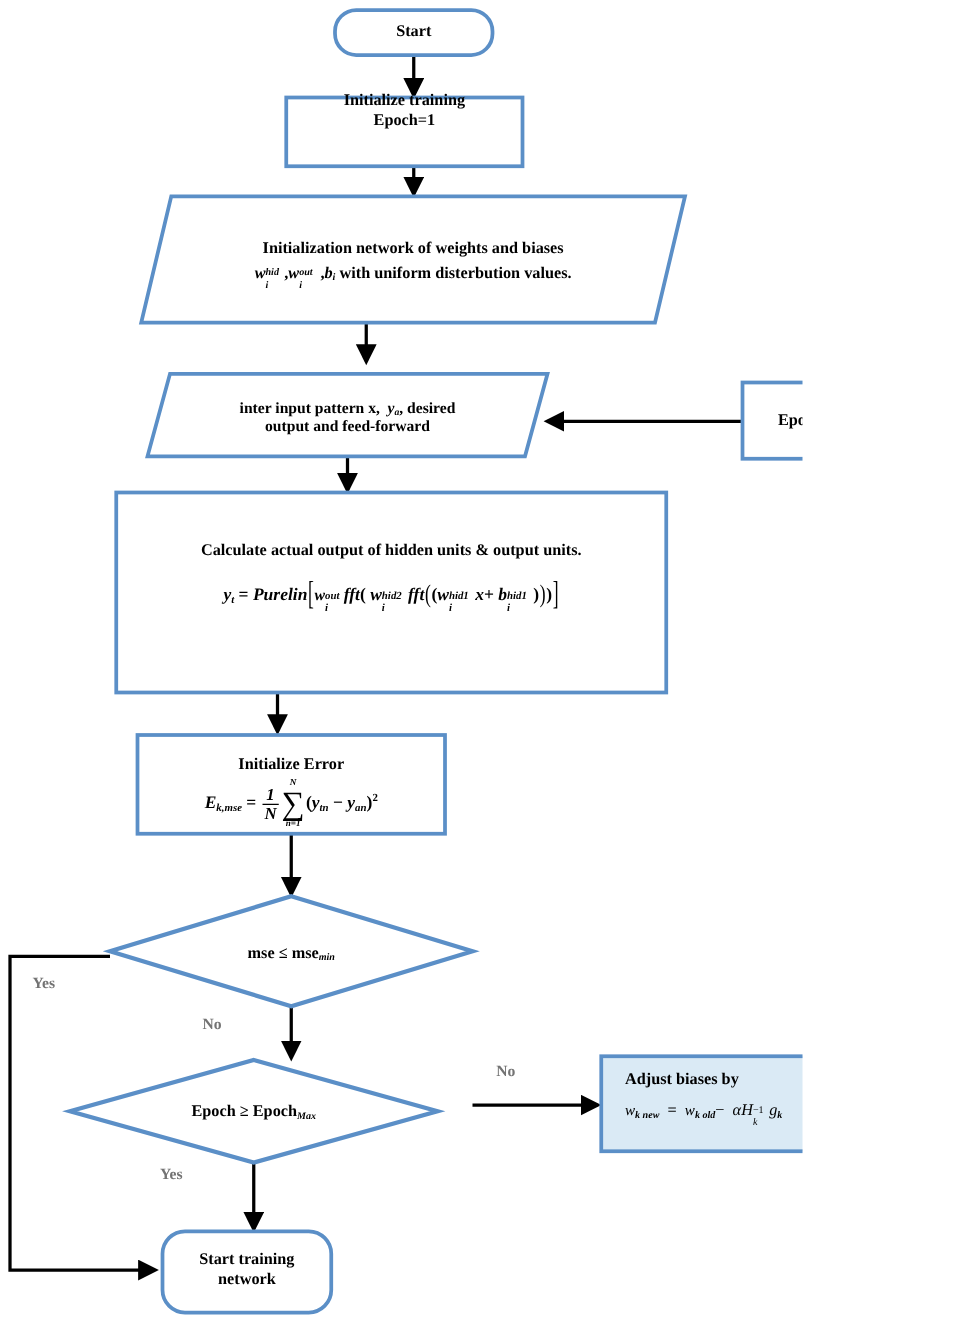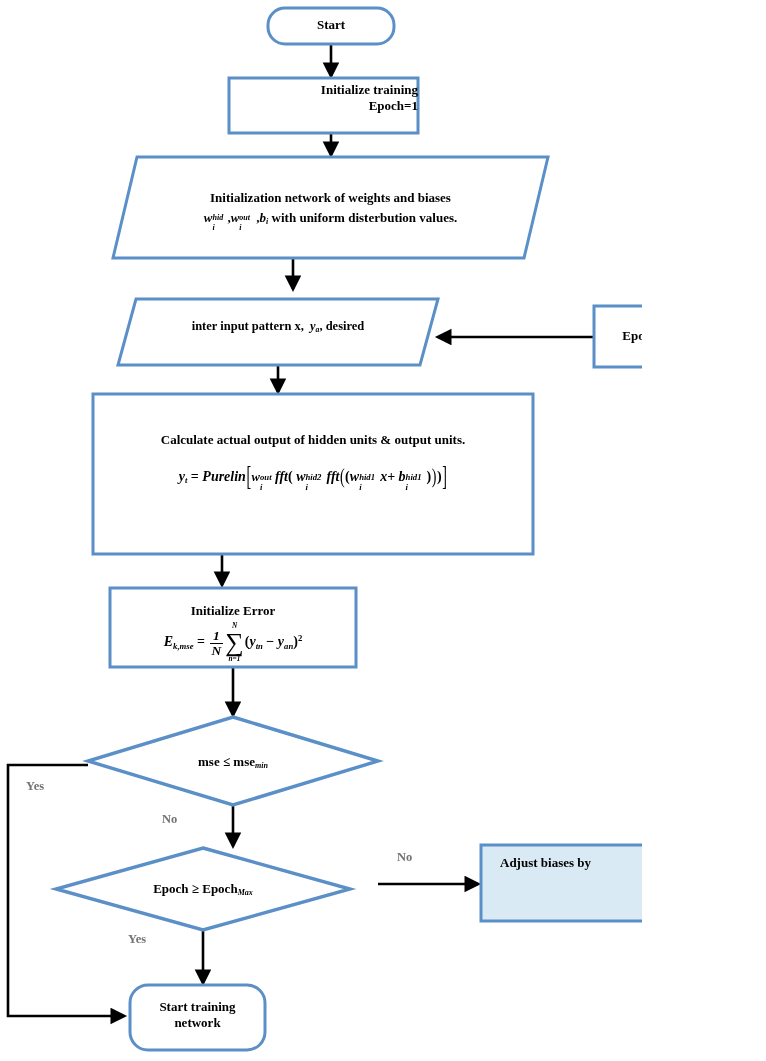--- a/index.html
+++ b/index.html
@@ -162,36 +162,37 @@
 
     <polygon points="203,848 350,889 203,930 56,889" fill="#ffffff" stroke="#5b8fc7" stroke-width="3.4"></polygon>
 
     <rect x="481" y="845" width="276" height="76" fill="#daeaf5" stroke="#5b8fc7" stroke-width="3"></rect>
 
     <rect x="130" y="985" width="135" height="65" rx="18" ry="18" fill="#ffffff" stroke="#5b8fc7" stroke-width="3"></rect>
   </svg>
 
   <div class="txt t13" style="left:268px; top:17px; width:126px;">Start</div>
 
-  <div class="txt t13" style="left:229px; top:82px; width:189px;text-align:right;">
+  <div class="txt t13" style="left:229px; top:72px; width:189px;">
     <div>Initialize training</div>
     <div>Epoch=1</div>
   </div>
 
   <div class="txt t13" style="left:113px; top:190px; width:435px;">
     <div>Initialization network of weights and biases</div>
     <div class="math" style="font-size:13px; margin-top:4px;">
       <span class="mi">w</span><span class="supsub"><span class="up">hid</span><span class="dn">i</span></span><span style="display:inline-block;width:15px;"></span><span class="mup">,</span><span class="mi">w</span><span class="supsub"><span class="up">out</span><span class="dn">i</span></span><span style="display:inline-block;width:17px;"></span><span class="mup">,</span><span class="mi">b</span><sub class="s">i</sub><span class="mup" style="font-style:normal;">&nbsp;</span><span class="mup" style="font-style:normal;">with uniform disterbution values.</span>
     </div>
   </div>
 
   <div class="txt t12" style="left:118px; top:319px; width:320px;">
     <div>
       <span>inter input pattern x,</span><span style="display:inline-block;width:6px;"></span><span class="math">y</span><sub class="s">a</sub><span>, desired</span>
     </div>
+    <div>output and feed-forward</div>
   </div>
 
   <div class="txt t13" style="left:594px; top:328px; width:152px;">Epoch= Epoch+1</div>
 
   <div class="txt t13" style="left:93px; top:432px; width:440px;">
     <div>Calculate actual output of hidden units &amp; output units.</div>
     <div class="math" style="font-size:14px; margin-top:20px;">
       <span class="mi">y</span><sub class="s">t</sub>
       <span class="mup">=</span>
       <span class="mi">Purelin</span><span class="tall">[</span><span class="mi" style="font-size:0.9em;">w</span><span class="supsub"><span class="up">out</span><span class="dn">i</span></span><span style="display:inline-block;width:15px;"></span><span class="mi">fft</span><span class="mup">(</span>&nbsp;<span class="mi">w</span><span class="supsub"><span class="up">hid2</span><span class="dn">i</span></span><span style="display:inline-block;width:21px;"></span><span class="mi">fft</span><span class="tall2">(</span><span class="mup">(</span><span class="mi">w</span><span class="supsub"><span class="up">hid1</span><span class="dn">i</span></span><span style="display:inline-block;width:21px;"></span><span class="mi">x</span><span class="mup">+</span>&nbsp;<span class="mi">b</span><span class="supsub"><span class="up">hid1</span><span class="dn">i</span></span><span style="display:inline-block;width:21px;"></span><span class="mup">)</span><span class="tall2">)</span><span class="mup">)</span><span class="tall">]</span>
@@ -214,20 +215,26 @@
   </div>
 
   <div class="txt t13" style="left:113px; top:881px; width:180px;">
     <span>Epoch</span>
     <span>≥</span>
     <span>Epoch</span><sub class="s" style="font-style:italic;">Max</sub>
   </div>
 
   <div class="txt t13" style="left:500px; top:855px; width:250px; text-align:left;">
     <div>Adjust biases by</div>
+    <div class="math" style="font-size:13px; margin-top:9px; font-weight:normal;">
+      <span class="mi" style="font-size:0.93em;">w</span><sub class="s">k new</sub>&nbsp;
+      <span class="mup">=</span>&nbsp;
+      <span class="mi" style="font-size:0.93em;">w</span><sub class="s">k old</sub><span class="mup">−</span>&nbsp;
+      <span class="mi">α</span><span class="mi">H</span><span class="supsub"><span class="up" style="font-style:normal;">−1</span><span class="dn">k</span></span><span style="display:inline-block;width:13px;"></span><span class="mi">g</span><sub class="s">k</sub>
+    </div>
   </div>
 
   <div class="txt t13" style="left:130px; top:999px; width:135px;">
     <div>Start training</div>
     <div>network</div>
   </div>
 
   <div class="lbl" style="left:26px; top:779px;">Yes</div>
   <div class="lbl" style="left:162px; top:812px;">No</div>
   <div class="lbl" style="left:128px; top:932px;">Yes</div>

